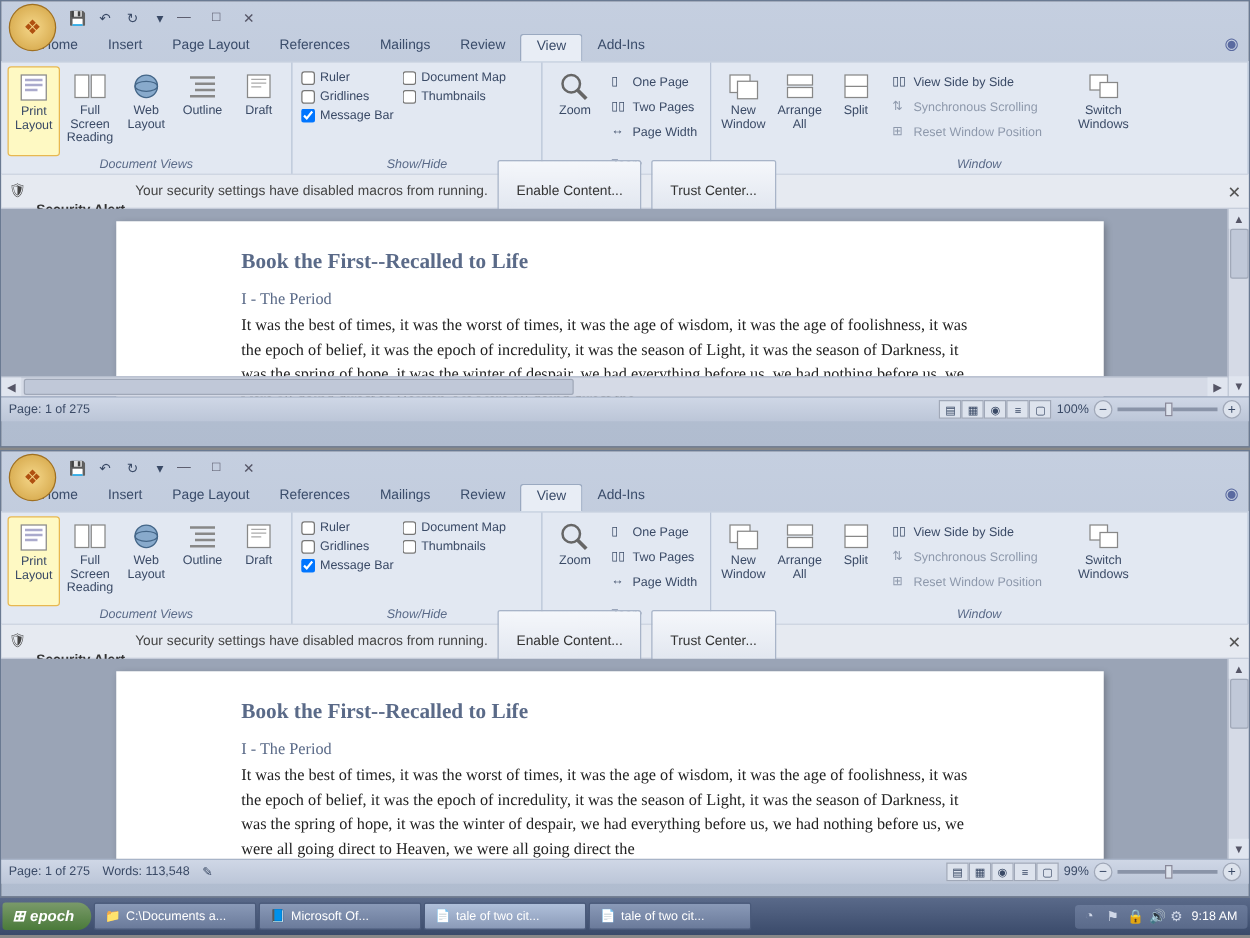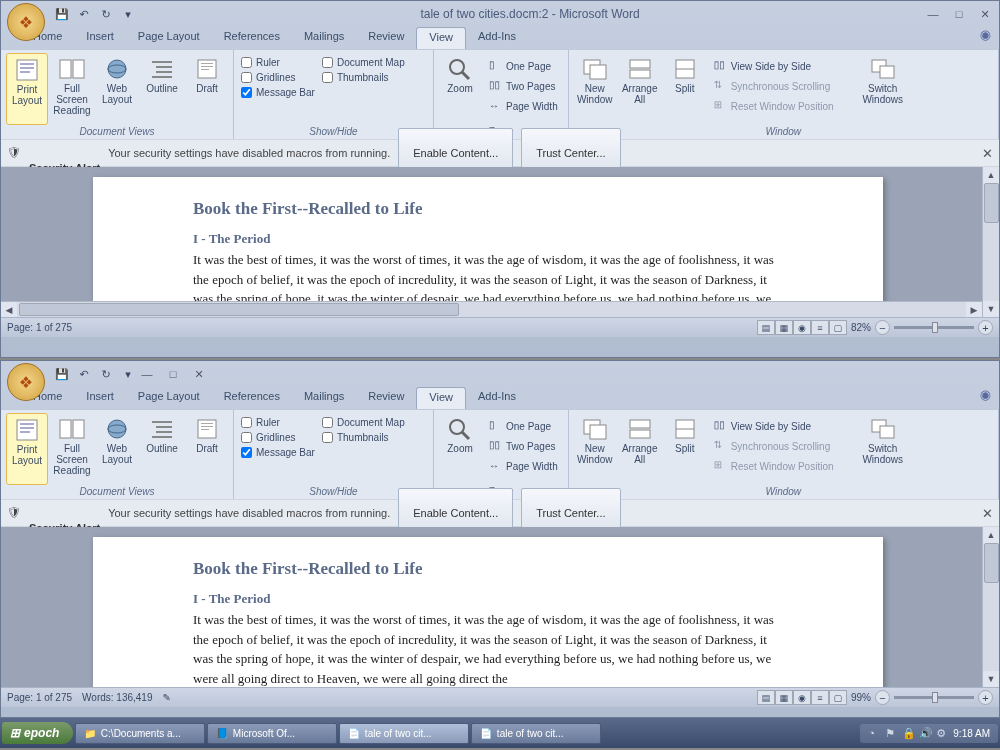--- a/index.html
+++ b/index.html
@@ -36,21 +36,21 @@
 svg { display: block; }
 .alert { height: 28px; background: #e6eaf1; border-top: 1px solid #cfd6e2; border-bottom: 1px solid #cfd6e2; display: flex; align-items: center; padding: 0 6px; font-size: 11px; color: #444; gap: 8px; }
 .alert .shield { width: 14px; height: 14px; }
 .alert b { color: #333; margin-top: 30px; }
 .albtn { background: linear-gradient(#f5f7fb, #dde3ed); border: 1px solid #a8b4c8; padding: 18px 14px; font-size: 11px; color: #333; cursor: pointer; border-radius: 2px; }
 .alert .close { margin-left: auto; font-size: 13px; cursor: pointer; color: #555; }
 .docarea { background: #9aa4b6; position: relative; overflow: hidden; }
 .w1 .docarea { height: 150px; } .w2 .docarea { height: 160px; }
 .page { position: absolute; top: 10px; left: 92px; width: 790px; height: 400px; background: #fff; box-shadow: 2px 2px 6px rgba(0,0,0,0.3); padding: 22px 100px 20px 100px; }
 .page h2 { font-family: Georgia, serif; font-size: 17px; color: #5a6a88; font-weight: bold; margin-bottom: 10px; }
-.page h3 { font-family: Georgia, serif; font-size: 13px; color: #5a6a88; font-weight: bold; margin-bottom: 3px; margin-top: 12px; }
+.page h3 { font-family: Georgia, serif; font-size: 13px; color: #5a6a88; font-weight: normal; margin-bottom: 3px; margin-top: 12px; }
 .page p { font-family: Georgia, serif; font-size: 13px; color: #222; line-height: 1.5; }
 .scrollv { position: absolute; right: 0; top: 0; width: 17px; height: 100%; background: #d5dae6; border-left: 1px solid #b0b8c8; }
 .scrollv .up, .scrollv .dn { height: 16px; display: flex; align-items: center; justify-content: center; font-size: 9px; color: #556; cursor: pointer; background: #e0e5ef; }
 .scrollv .thumb { position: absolute; top: 16px; width: 15px; left: 1px; height: 40px; background: #c0c8d8; border: 1px solid #a0a8b8; border-radius: 2px; cursor: pointer; }
 .scrollv .dn { position: absolute; bottom: 0; width: 100%; }
 .scrollh { position: absolute; bottom: 0; left: 0; right: 17px; height: 16px; background: #d5dae6; border-top: 1px solid #b0b8c8; display: flex; }
 .scrollh .lt, .scrollh .rt { width: 16px; display: flex; align-items: center; justify-content: center; font-size: 9px; color: #556; cursor: pointer; background: #e0e5ef; }
 .scrollh .track { flex: 1; position: relative; }
 .scrollh .thumb { position: absolute; left: 2px; top: 1px; height: 13px; width: 440px; background: #c0c8d8; border: 1px solid #a0a8b8; border-radius: 2px; cursor: pointer; }
 .status { height: 20px; background: linear-gradient(#cfd7e6, #bcc6d8); border-top: 1px solid #a8b4c8; display: flex; align-items: center; font-size: 10px; color: #3a4a66; padding: 0 6px; gap: 10px; }
@@ -73,21 +73,20 @@
 
 <div class="window w1">
   <div class="titlebar">
     <div class="office-btn">❖</div>
     <div class="qat">
       <span class="qat-btn">💾</span>
       <span class="qat-btn">↶</span>
       <span class="qat-btn">↻</span>
       <span class="qat-btn">▾</span>
     </div>
-    <div class="title">tale of two cities.docm:2 - Microsoft Word</div>
     <div class="winctrl">
       <span>—</span>
       <span>□</span>
       <span>✕</span>
     </div>
   </div>
   <div class="tabs">
     <div class="tab">Home</div>
     <div class="tab">Insert</div>
     <div class="tab">Page Layout</div>
@@ -298,21 +297,21 @@
   <div class="status">
     <span>Page: 1 of 275</span>
     <div class="right">
       <div class="view-btns">
         <span>▤</span>
           <span>▦</span>
           <span>◉</span>
           <span>≡</span>
           <span>▢</span>
       </div>
-      <span>82%</span>
+      <span>100%</span>
       <div class="zoom-ctl">
         <span class="btn">−</span>
         <div class="slider">
             <div class="knob"></div>
           </div>
         <span class="btn">+</span>
       </div>
     </div>
   </div>
 </div>
@@ -528,21 +527,21 @@
       <p>It was the best of times, it was the worst of times, it was the age of wisdom, it was the age of foolishness, it was the epoch of belief, it was the epoch of incredulity, it was the season of Light, it was the season of Darkness, it was the spring of hope, it was the winter of despair, we had everything before us, we had nothing before us, we were all going direct to Heaven, we were all going direct the</p>
     </div>
     <div class="scrollv">
       <div class="up">▲</div>
       <div class="thumb"></div>
       <div class="dn">▼</div>
     </div>
   </div>
   <div class="status">
     <span>Page: 1 of 275</span>
-    <span>Words: 136,419</span>
+    <span>Words: 113,548</span>
     <span>✎</span>
     <div class="right">
       <div class="view-btns">
         <span>▤</span>
           <span>▦</span>
           <span>◉</span>
           <span>≡</span>
           <span>▢</span>
       </div>
       <span>99%</span>

